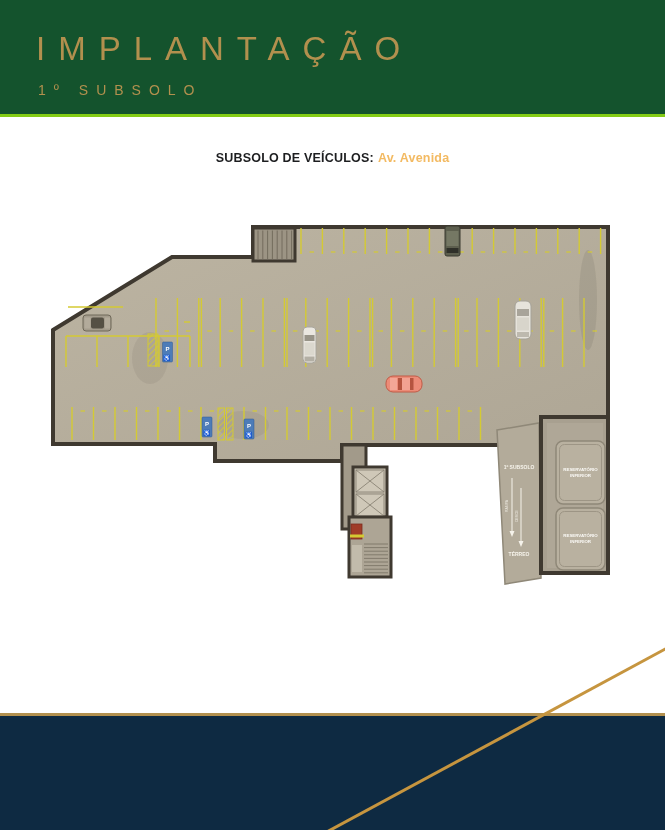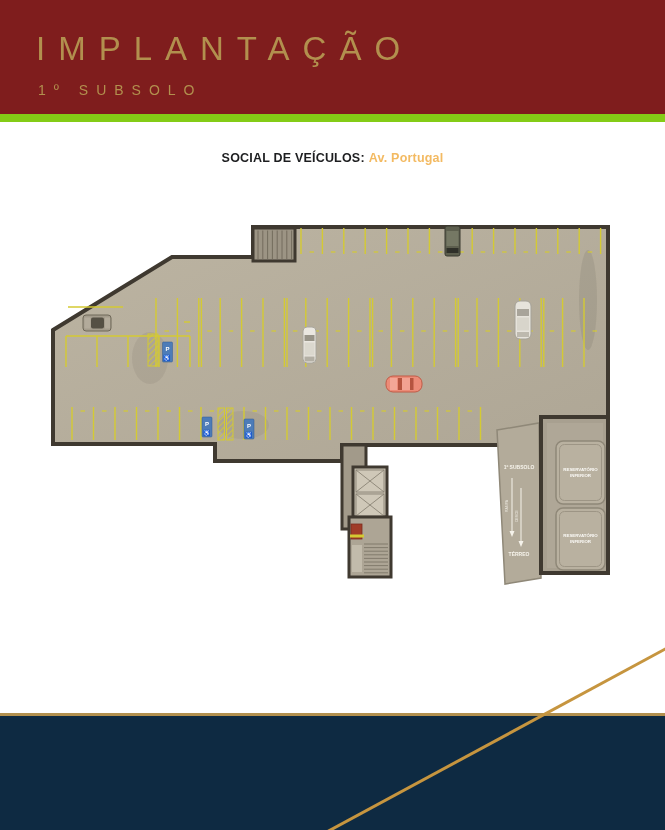--- a/index.html
+++ b/index.html
@@ -1,20 +1,20 @@
 <!DOCTYPE html>
 <html><head>
 <meta charset="utf-8">
 <style>
   html,body{margin:0;padding:0;background:#ffffff;}
   .page{position:relative;width:665px;height:830px;overflow:hidden;background:#ffffff;
         font-family:"Liberation Sans",sans-serif;}
   
-  .hdr{position:absolute;top:0;left:0;right:0;height:114px;background:#7f1d1d;
-       border-bottom:8px solid #84cc16;}
+  .hdr{position:absolute;top:0;left:0;right:0;height:114px;background:#14532d;
+       border-bottom:3px solid #84cc16;}
   .hdr h1{margin:0;position:absolute;left:36px;top:30px;font-size:33px;font-weight:300;
           letter-spacing:13px;color:#b2904e;white-space:nowrap;}
   .hdr .sub{position:absolute;left:38px;top:82px;font-size:14px;font-weight:400;
             letter-spacing:8px;color:#b2904e;white-space:nowrap;}
   
   .entrance{position:absolute;left:0;width:100%;text-align:center;font-size:12.5px;
             font-weight:bold;letter-spacing:.2px;margin:0;}
   .entrance .dark{color:#1d1e20;}
   .entrance .amber{color:#f3ba62;margin-left:4px;}
   .entrance.top{top:151px;}
@@ -30,21 +30,21 @@
 </head>
 <body>
 
 <div class="page">
 
   <header class="hdr">
     <h1>IMPLANTAÇÃO</h1>
     <div class="sub">1º SUBSOLO</div>
   </header>
 
-  <p class="entrance top"><span class="dark">SOCIAL DE VEÍCULOS:</span><span class="amber">Av. Portugal</span></p>
+  <p class="entrance top"><span class="dark">SUBSOLO DE VEÍCULOS:</span><span class="amber">Av. Avenida</span></p>
 
   <svg id="plan" class="plan-svg" width="564" height="368" viewBox="48 220 564 368">
     <defs>
       <pattern id="hatch" width="4" height="4" patternUnits="userSpaceOnUse" patternTransform="rotate(45)">
         <line x1="0" y1="0" x2="0" y2="4" stroke="#d4ca33" stroke-width="1.6"></line>
       </pattern>
       <linearGradient id="floorGrad" x1="0" y1="0" x2="1" y2="1">
         <stop offset="0" stop-color="#bcb4a2"></stop>
           <stop offset="1" stop-color="#aea695"></stop>
       </linearGradient>

